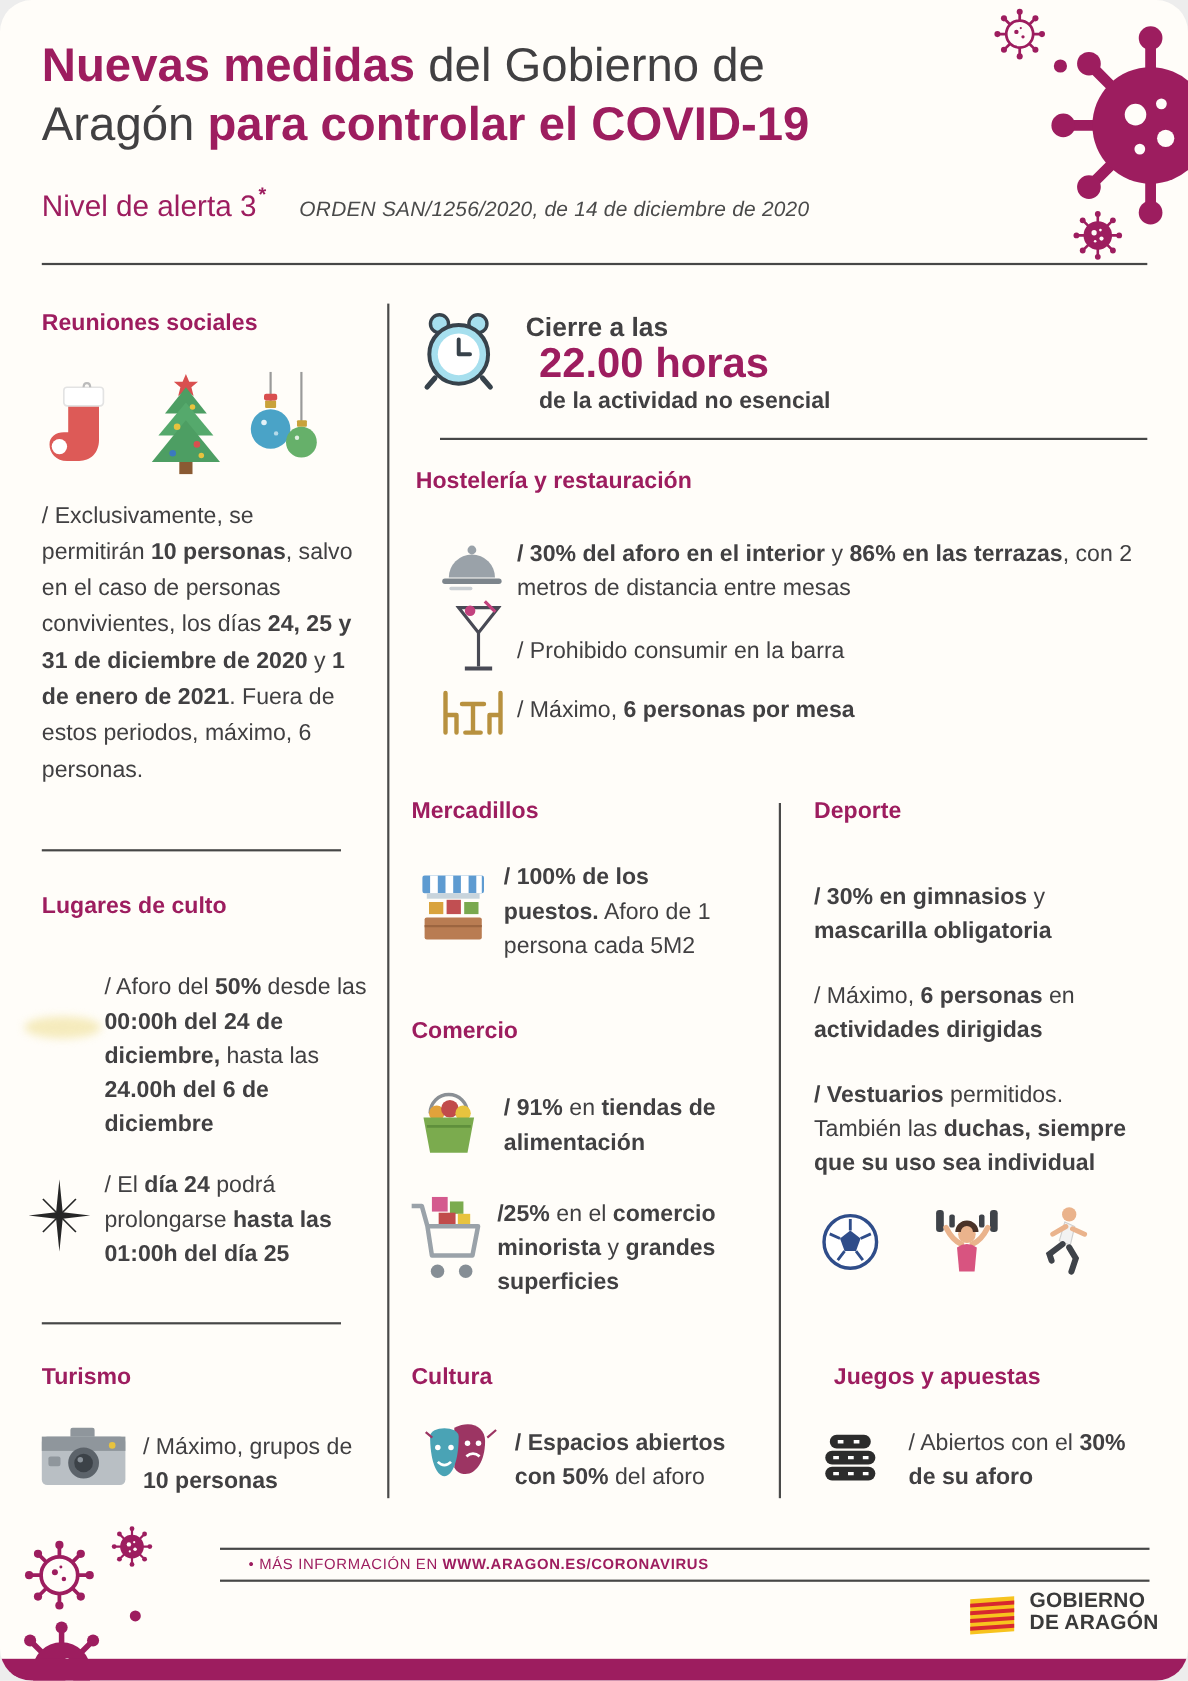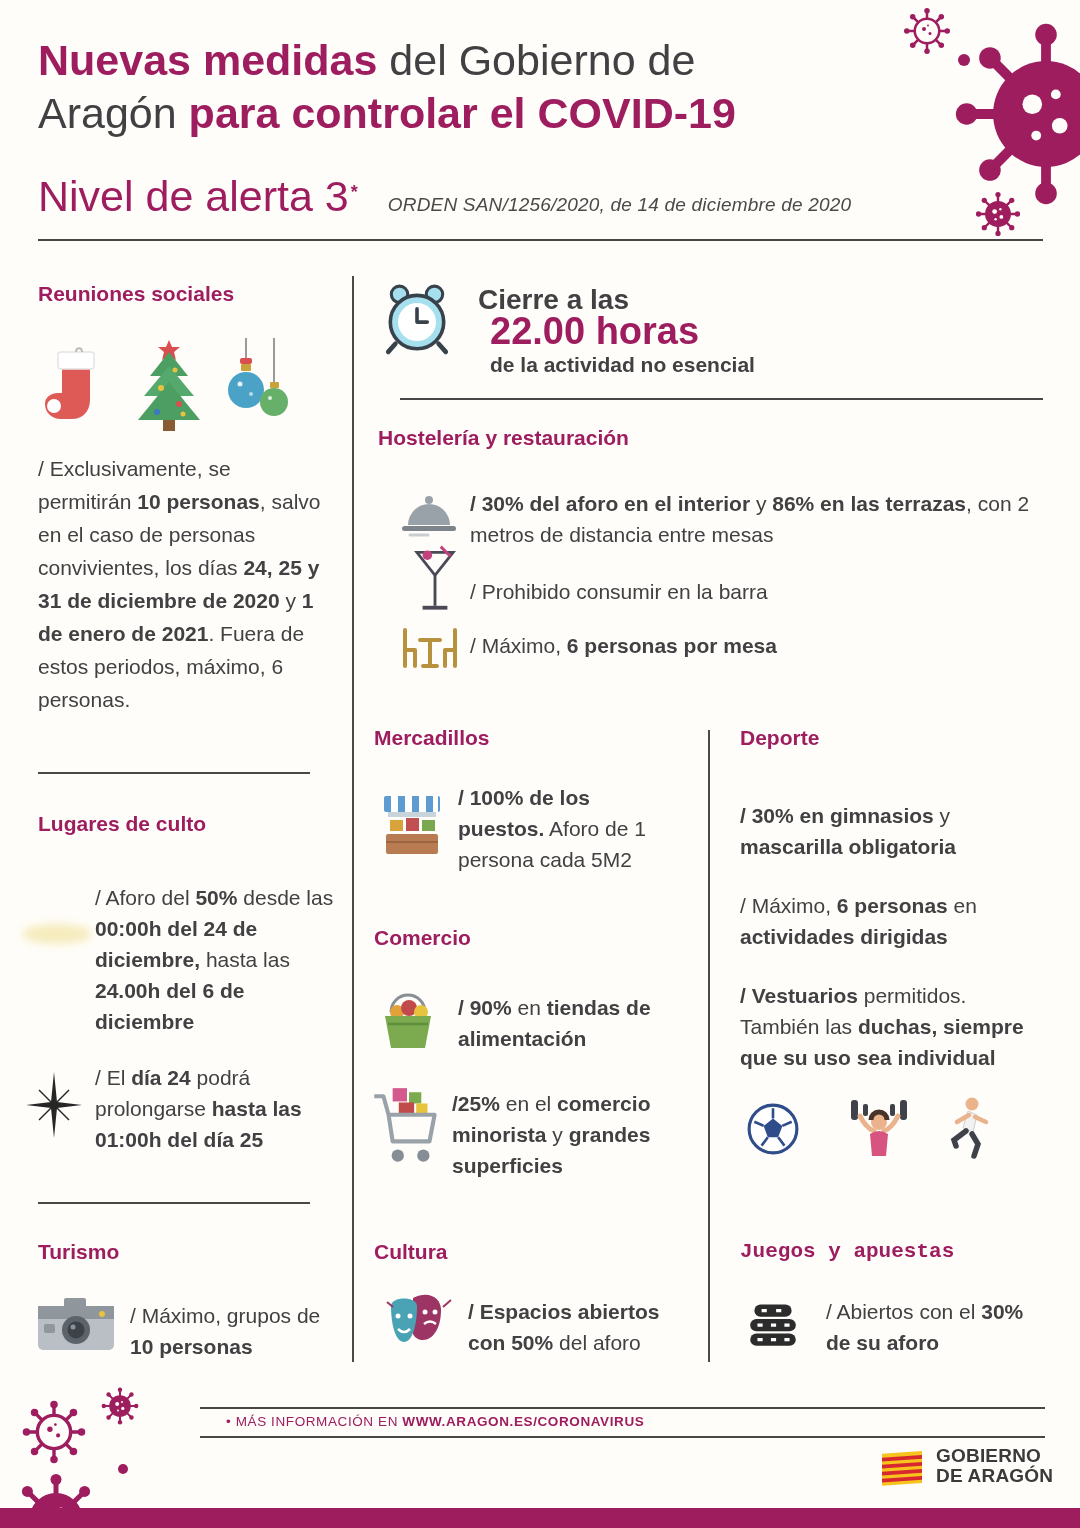--- a/index.html
+++ b/index.html
@@ -1,39 +1,39 @@
 <!DOCTYPE html>
 <html lang="es" style="--accent: #9d1d5f; --ink: #414042; --page-bg: #fffdf9;"><head>
 <meta charset="utf-8">
 <title>Nuevas medidas COVID-19 Aragón</title>
 <style>
   html,body{margin:0;padding:0;}
   body{background:#ededed;font-family:"Liberation Sans",sans-serif;}
   .page{position:relative;width:1080px;height:1528px;margin:0 auto;background:var(--page-bg,#fffdf9);
-        overflow:hidden;color:var(--ink,#414042);}
+        overflow:hidden;color:var(--ink,#414042);border-radius:29px;}
   .group{display:contents;}
   .abs{position:absolute;}
   .b{font-weight:700;}
   .accent{color:var(--accent,#9d1d5f);}
 
   .title{font-size:43px;line-height:53px;color:var(--ink);}
   .alert-row{display:flex;align-items:baseline;}
-  .alert-level{font-size:43px;color:var(--accent);}
+  .alert-level{font-size:27px;color:var(--accent);}
   .alert-sup{font-size:18px;color:var(--accent);position:relative;top:-13px;font-weight:700;margin-left:2px;}
   .order-ref{font-style:italic;font-size:19px;color:#4a4a4a;margin-left:30px;letter-spacing:0.2px;}
 
   .h{font-weight:700;font-size:21px;color:var(--accent);}
   .body-text{font-size:21px;line-height:31px;color:var(--ink);}
   .lead{line-height:33px;}
 
   .hr{position:absolute;height:2px;background:#474747;}
   .thin{height:1.5px;}
   .vr{position:absolute;width:2px;background:#4a4a4a;}
 
-  .closure-intro{font-size:28px;font-weight:700;color:var(--ink);}
+  .closure-intro{font-size:24px;font-weight:700;color:var(--ink);}
   .time-row{display:flex;align-items:baseline;white-space:nowrap;flex-direction:column;}
   .closure-time{font-size:38px;font-weight:700;color:var(--accent);}
   .closure-detail{font-size:21px;font-weight:700;margin-left:12px;color:var(--ink);}
 
   .footer-info{font-size:13.5px;letter-spacing:0.6px;color:var(--accent);}
   .footer-info .b{letter-spacing:0.6px;margin-top:39px;}
   .logo{display:flex;gap:10px;}
   .logo-text{font-size:19px;line-height:20px;font-weight:700;color:#3a3a3a;letter-spacing:0.2px;}
 
   .bar{position:absolute;left:0;top:1508px;width:1080px;height:20px;background:var(--accent);z-index:5;}
@@ -280,21 +280,21 @@
   <div class="group">
     <div class="abs h" style="left:374px;top:926px;">Comercio</div>
     <svg class="icon" style="left:376px;top:986px;" width="64" height="66" viewBox="0 0 62 66">
       <path d="M14 26 a17 17 0 0 1 34 0" fill="none" stroke="#8a8f94" stroke-width="3"></path>
       <circle cx="20" cy="26" r="7" fill="#e2a23b"></circle>
       <circle cx="32" cy="22" r="8" fill="#c14b4b"></circle>
       <circle cx="44" cy="26" r="7" fill="#e8c33e"></circle>
       <path d="M8 30 h46 l-6 32 h-34 z" fill="#7bab4e"></path>
       <line x1="11" y1="38" x2="51" y2="38" stroke="#5f8f3c" stroke-width="2.5"></line>
     </svg>
-    <div class="abs body-text" style="left:458px;top:992px;width:225px;"><span class="b">/ 90%</span><span> en </span><span class="b">tiendas de alimentación</span></div>
+    <div class="abs body-text" style="left:458px;top:992px;width:225px;"><span class="b">/ 91%</span><span> en </span><span class="b">tiendas de alimentación</span></div>
     <svg class="icon" style="left:372px;top:1082px;" width="72" height="88" viewBox="0 0 70 86">
       <rect x="20" y="6" width="14" height="13" fill="#d45a8e"></rect>
       <rect x="36" y="10" width="12" height="11" fill="#7bab4e"></rect>
       <rect x="26" y="20" width="15" height="11" fill="#c14b4b"></rect>
       <rect x="43" y="21" width="11" height="10" fill="#e8c33e"></rect>
       <path d="M2 14 L11 14 L16 32 L61 32 L56 58 L20 58 L16 32" fill="none" stroke="#9aa2a9" stroke-width="4" stroke-linejoin="round"></path>
       <circle cx="25" cy="72" r="6" fill="#868e95"></circle>
       <circle cx="50" cy="72" r="6" fill="#868e95"></circle>
     </svg>
     <div class="abs body-text" style="left:452px;top:1088px;width:245px;"><span class="b">/25%</span><span> en el </span><span class="b">comercio minorista</span><span> y </span><span class="b">grandes superficies</span></div>
@@ -344,21 +344,21 @@
     <svg class="icon" style="left:944px;top:1096px;" width="46" height="64" viewBox="0 0 46 64">
       <circle cx="28" cy="8" r="6.5" fill="#eab38c"></circle>
       <path d="M24 15 L33 19 L29 36 L19 32 Z" fill="#f2f2f2" stroke="#cfcfcf"></path>
       <path d="M25 19 L13 26 M31 21 L42 26" stroke="#eab38c" stroke-width="4.5" stroke-linecap="round" fill="none"></path>
       <path d="M22 35 L10 44 L12 50 M28 38 L34 48 L30 60" stroke="#3f4349" stroke-width="5.5" stroke-linecap="round" fill="none"></path>
     </svg>
   </div>
 
   
   <div class="group">
-    <div class="abs h" style="left:740px;top:1240px;font-family:Liberation Mono, monospace;">Juegos y apuestas</div>
+    <div class="abs h" style="left:758px;top:1240px;">Juegos y apuestas</div>
     <svg class="icon" style="left:746px;top:1292px;" width="54" height="58" viewBox="0 0 52 56">
       <g fill="#2c2c2c">
         <rect x="4" y="40" width="44" height="12" rx="6"></rect>
         <rect x="4" y="26" width="44" height="12" rx="6"></rect>
         <rect x="8" y="12" width="36" height="12" rx="6"></rect>
       </g>
       <g stroke="#fff" stroke-width="3">
         <path d="M11 46 h5 M24 46 h5 M37 46 h5 M11 32 h5 M24 32 h5 M37 32 h5 M15 18 h5 M29 18 h5"></path>
       </g>
     </svg>

